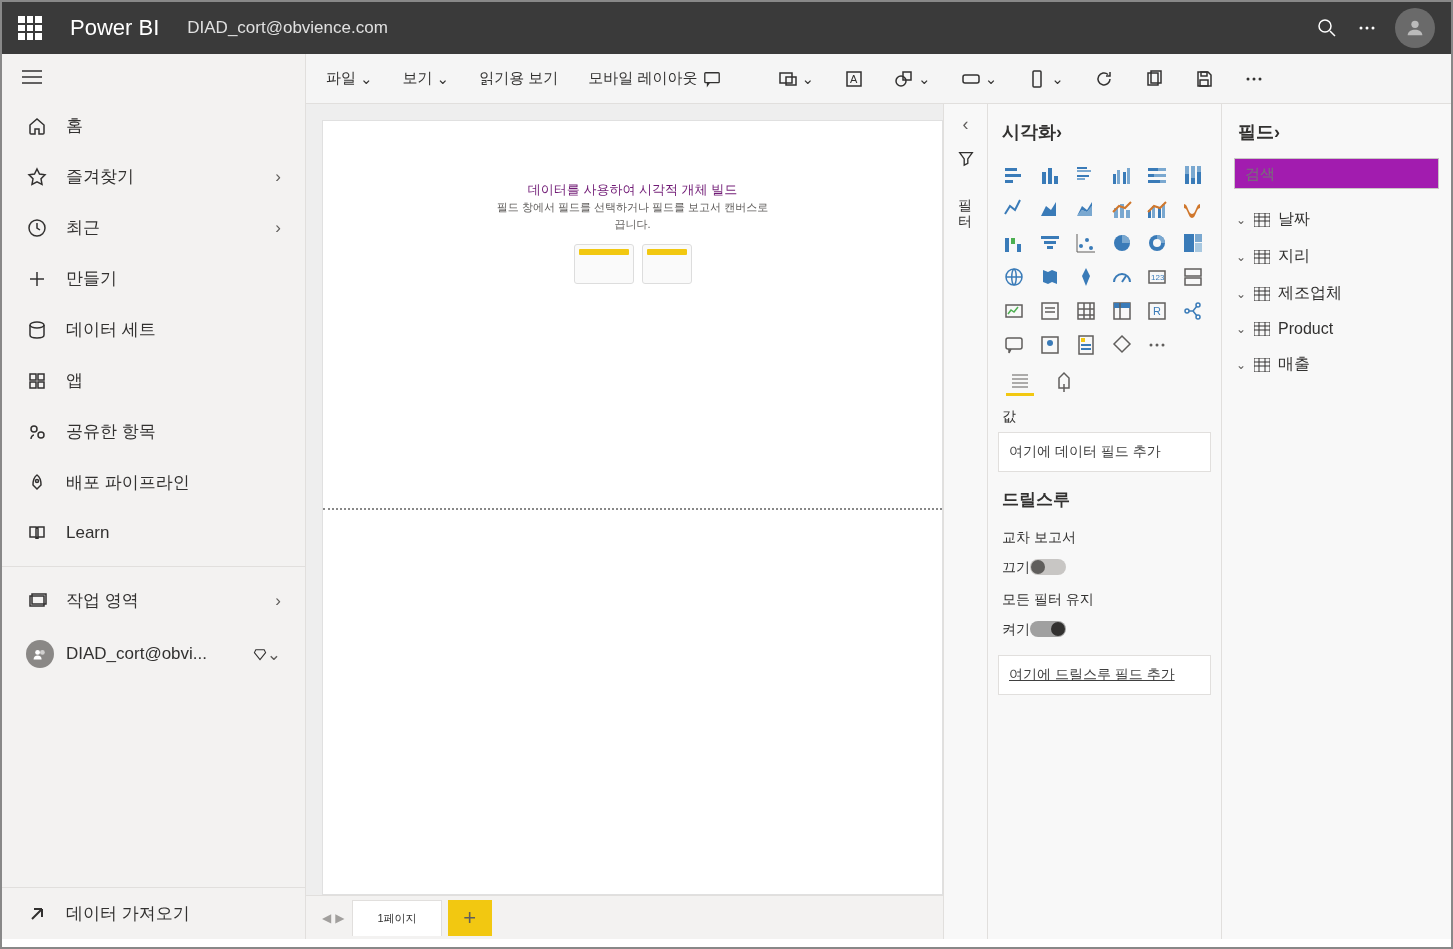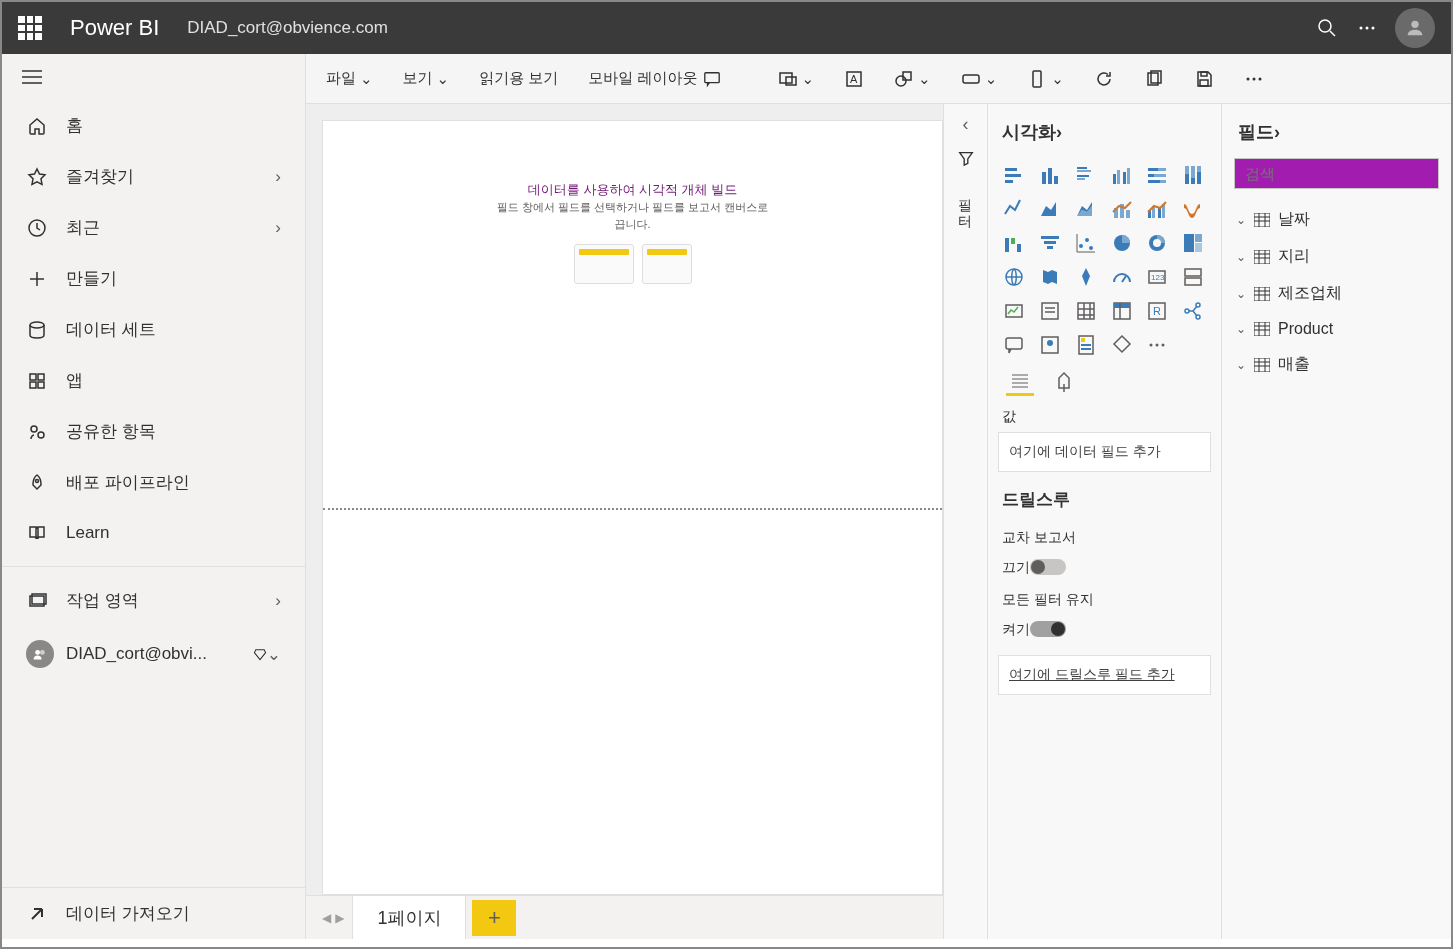--- a/index.html
+++ b/index.html
@@ -45,21 +45,21 @@
 .canvas-hint .t1 { font-size: 13px; color: #701a75; margin-bottom: 0; }
 .canvas-hint .t2 { font-size: 11px; line-height: 1.5; }
 .canvas-hint-img { margin-top: 12px; display: flex; justify-content: center; gap: 8px; }
 .mini-card { width: 60px; height: 40px; border: 1px solid #ddd; border-radius: 3px; background: #fafafa; position: relative; }
 .mini-card.b { width: 50px; }
 .mini-card .bar { position: absolute; top: 4px; left: 4px; right: 4px; height: 6px; background: #f2c811; border-radius: 1px; }
 .dash-line { border-top: 2px dotted #888; margin: 0; }
 .page-tabs { height: 44px; background: #f3f2f1; display: flex; align-items: center; padding: 0 8px; border-top: 1px solid #e1dfdd; }
 .page-arrows { display: flex; gap: 4px; padding: 0 8px; color: #a19f9d; }
 .page-arrows span { cursor: pointer; font-size: 12px; }
-.page-tab { padding: 10px 24px; background: #fff; border: 1px solid #e1dfdd; border-bottom: none; font-size: 18px; cursor: pointer; }
+.page-tab { padding: 10px 24px; background: #fff; border: 1px solid #e1dfdd; border-bottom: none; font-size: 11px; cursor: pointer; }
 .page-add { width: 44px; height: 36px; background: #f2c811; display: flex; align-items: center; justify-content: center; margin-left: 6px; cursor: pointer; font-size: 22px; color: #605e5c; }
 
 
 .filter-collapsed { width: 44px; background: #f8f8f8; border-left: 1px solid #e1dfdd; display: flex; flex-direction: column; align-items: center; padding-top: 10px; gap: 14px; }
 .filter-collapsed .vtext { writing-mode: vertical-rl; font-size: 14px; color: #323130; margin-top: 8px; letter-spacing: 2px; }
 
 
 .viz-pane { width: 234px; background: #f8f8f8; border-left: 1px solid #e1dfdd; display: flex; flex-direction: column; padding: 10px 10px; overflow-y: auto; }
 .pane-head { display: flex; align-items: center; justify-content: flex-start; font-size: 18px; font-weight: 700; padding: 6px 4px 14px; color: #323130; }
 .viz-grid { display: grid; grid-template-columns: repeat(6, 1fr); gap: 6px; padding: 0 2px; }

